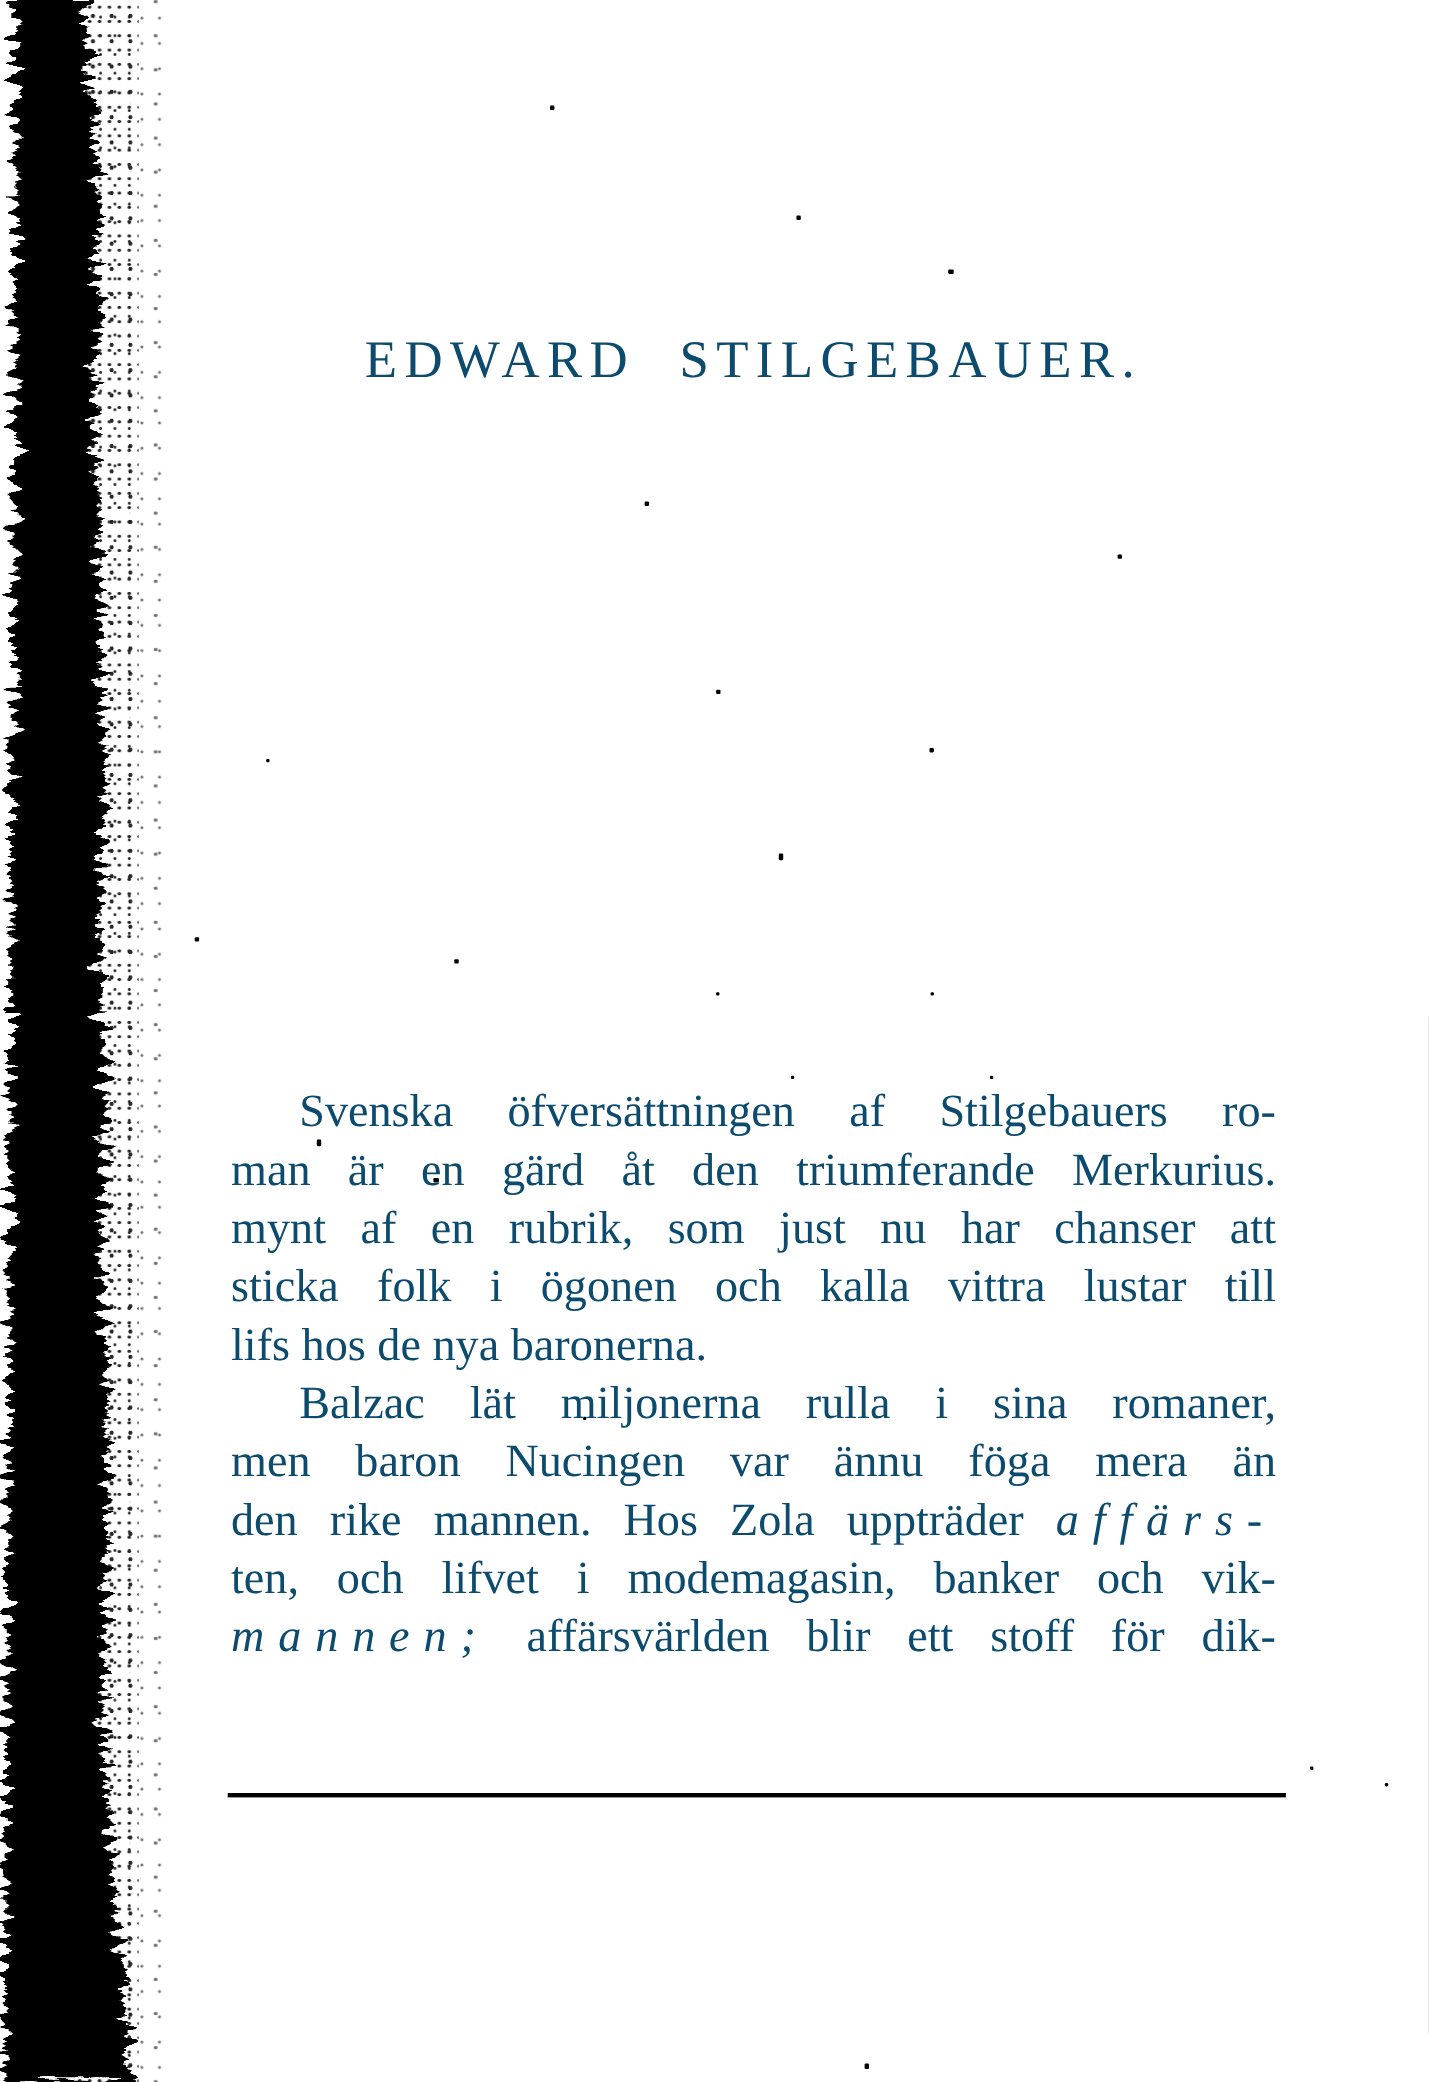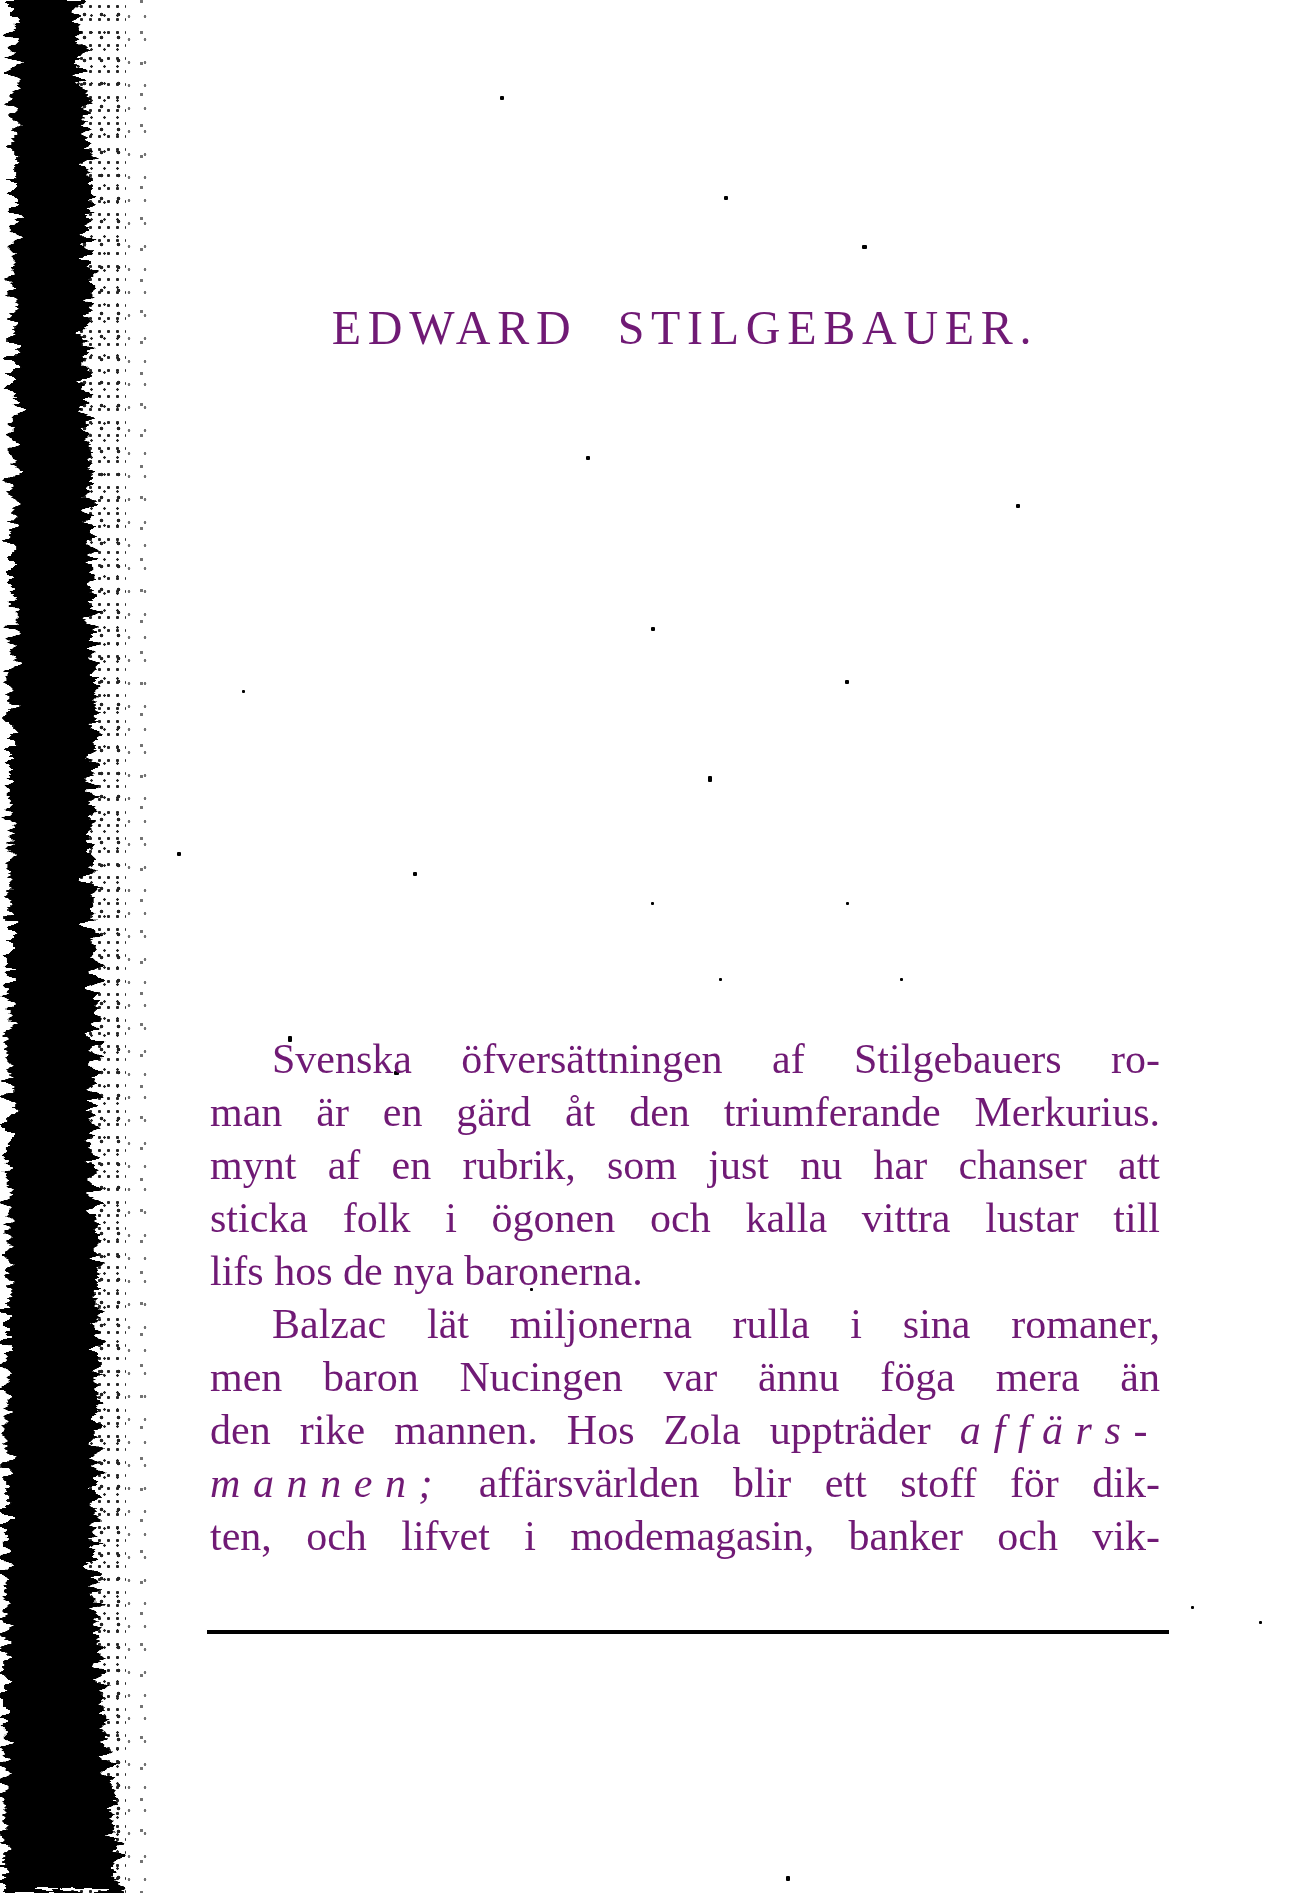--- a/index.html
+++ b/index.html
@@ -2,21 +2,21 @@
 <html><head>
 <meta charset="utf-8">
 <style>
   html, body { margin: 0; padding: 0; background: #777; }
   .page {
     position: relative;
     width: 1299px;
     height: 1893px;
     margin: 0 auto;
     background: #ffffff;
-    color: #701a75;
+    color: #0c4a6e;
     font-family: "Liberation Serif", "DejaVu Serif", serif;
     overflow: hidden;
   }
 
   
   .gutter-svg { position: absolute; left: 0; top: 0; }
   .speckle-a {
     position: absolute; left: 68px; top: 0; width: 58px; height: 1893px;
     background-image:
       radial-gradient(circle, #000 1.3px, transparent 1.8px),
@@ -50,21 +50,20 @@
     line-height: 1.15;
     white-space: nowrap;
   }
 
   
   .body-text {
     position: absolute;
     left: 210px; top: 985px; width: 950px;
     font-size: 42px;
     line-height: 53px;
-    margin-top: 48px;
   }
   .bline {
     text-align: justify;
     text-align-last: justify;
     white-space: normal;
   }
   .bline.noj { text-align: center; text-align-last: left; }
   .bline.first-indent { text-indent: 62px; }
   .seg-sperr { letter-spacing: 0.30em; font-style: italic; }
   .seg-italic { font-style: italic; }
@@ -129,20 +128,20 @@
         <div class="bline first-indent"><span class="">Svenska öfversättningen af Stilgebauers ro-</span></div>
         <div class="bline"><span class="">man är en gärd åt den triumferande Merkurius.</span></div>
         <div class="bline"><span class="">mynt af en rubrik, som just nu har chanser att</span></div>
         <div class="bline"><span class="">sticka folk i ögonen och kalla vittra lustar till</span></div>
         <div class="bline noj"><span class="">lifs hos de nya baronerna.</span></div>
       </div>
       <div>
         <div class="bline first-indent"><span class="">Balzac lät miljonerna rulla i sina romaner,</span></div>
         <div class="bline"><span class="">men baron Nucingen var ännu föga mera än</span></div>
         <div class="bline"><span class="">den rike mannen. Hos Zola uppträder </span><span class="seg-sperr">affärs-</span></div>
+        <div class="bline"><span class="">ten, och lifvet i modemagasin, banker och vik-</span></div>
         <div class="bline"><span class="seg-sperr">mannen;</span><span class=""> affärsvärlden blir ett stoff för dik-</span></div>
-        <div class="bline"><span class="">ten, och lifvet i modemagasin, banker och vik-</span></div>
       </div>
     </div>
 
   <div class="footnote-rule"></div>
 
 </div>
 
 </body></html>

